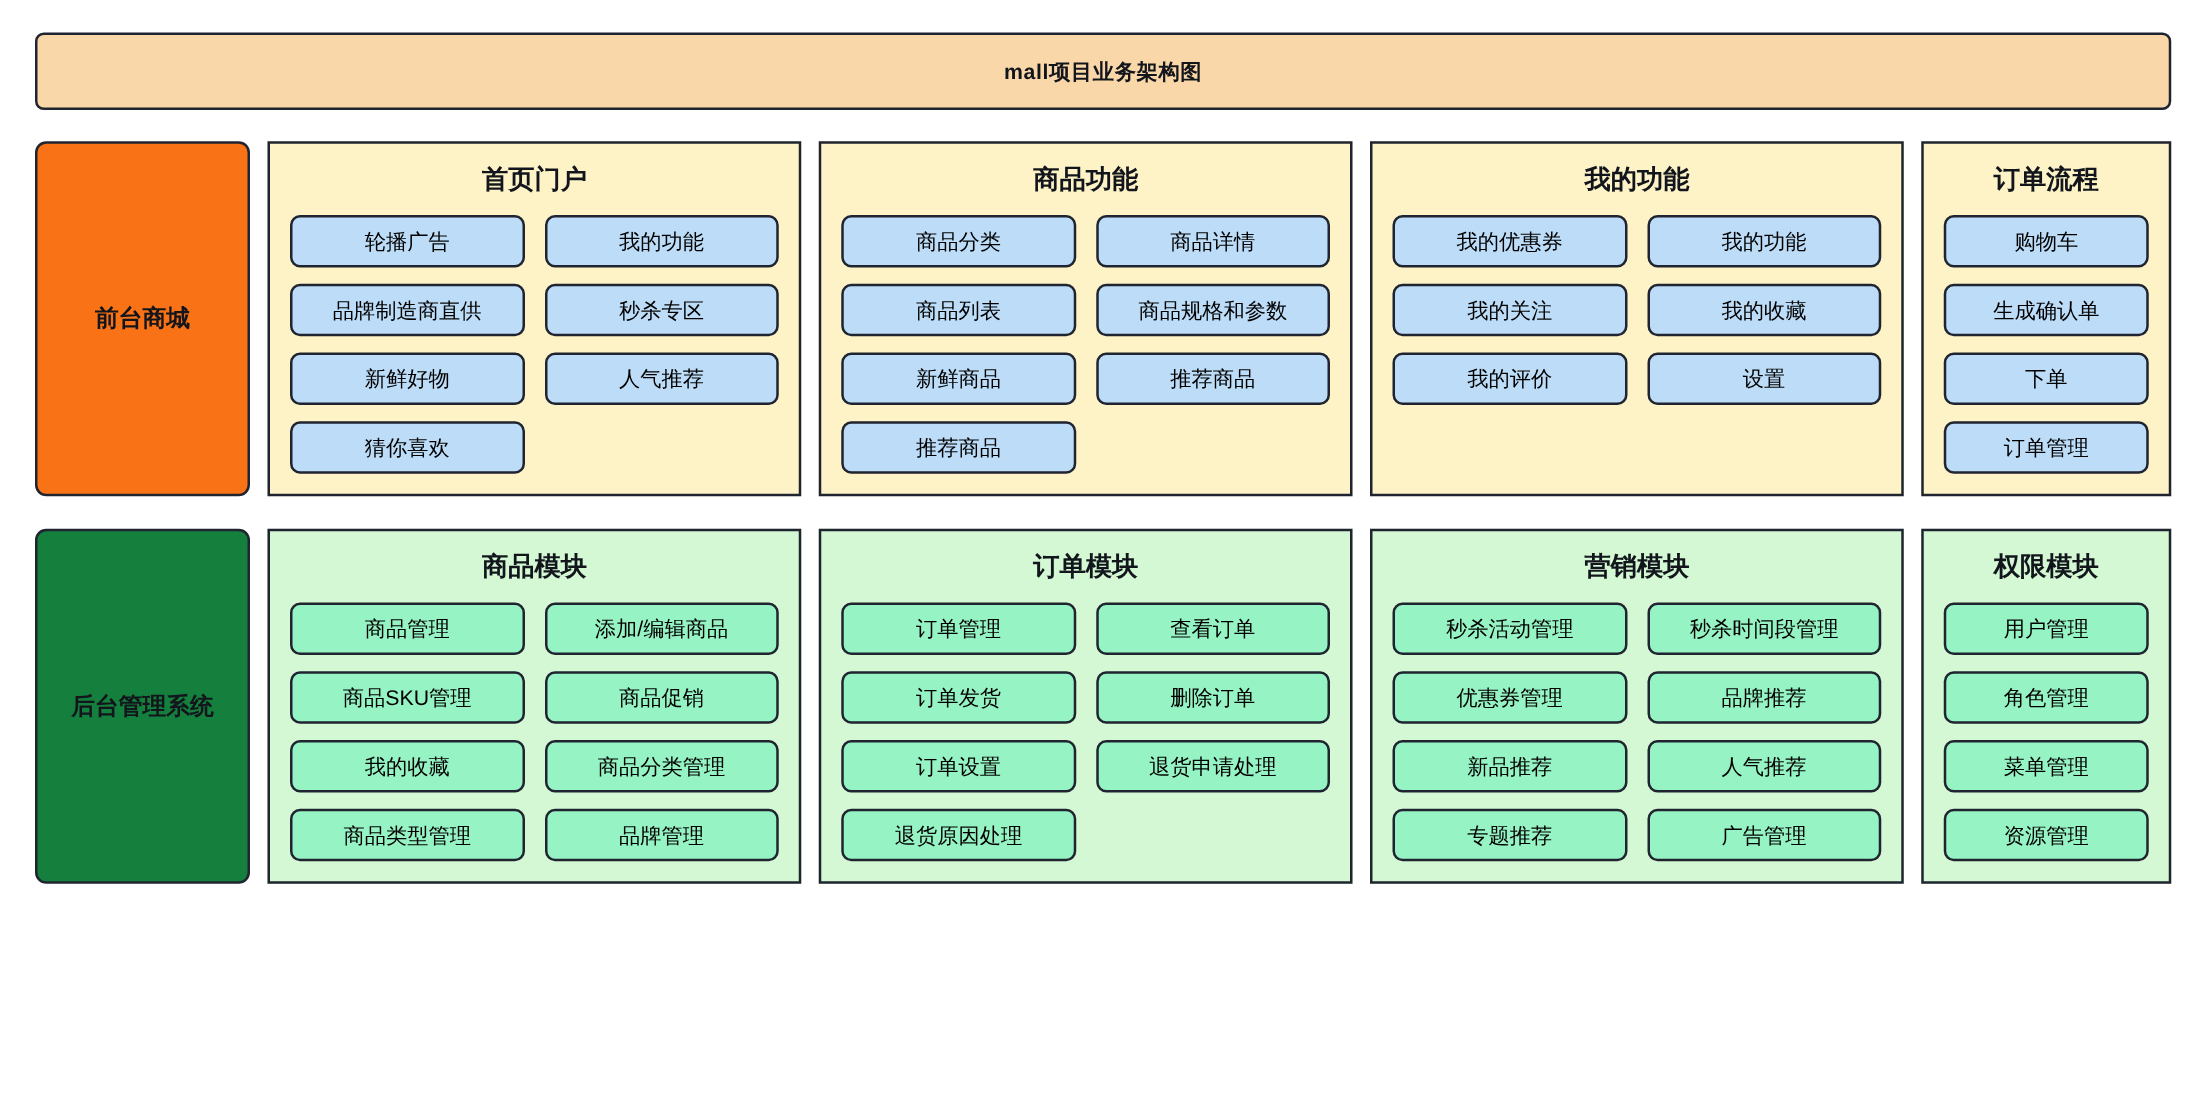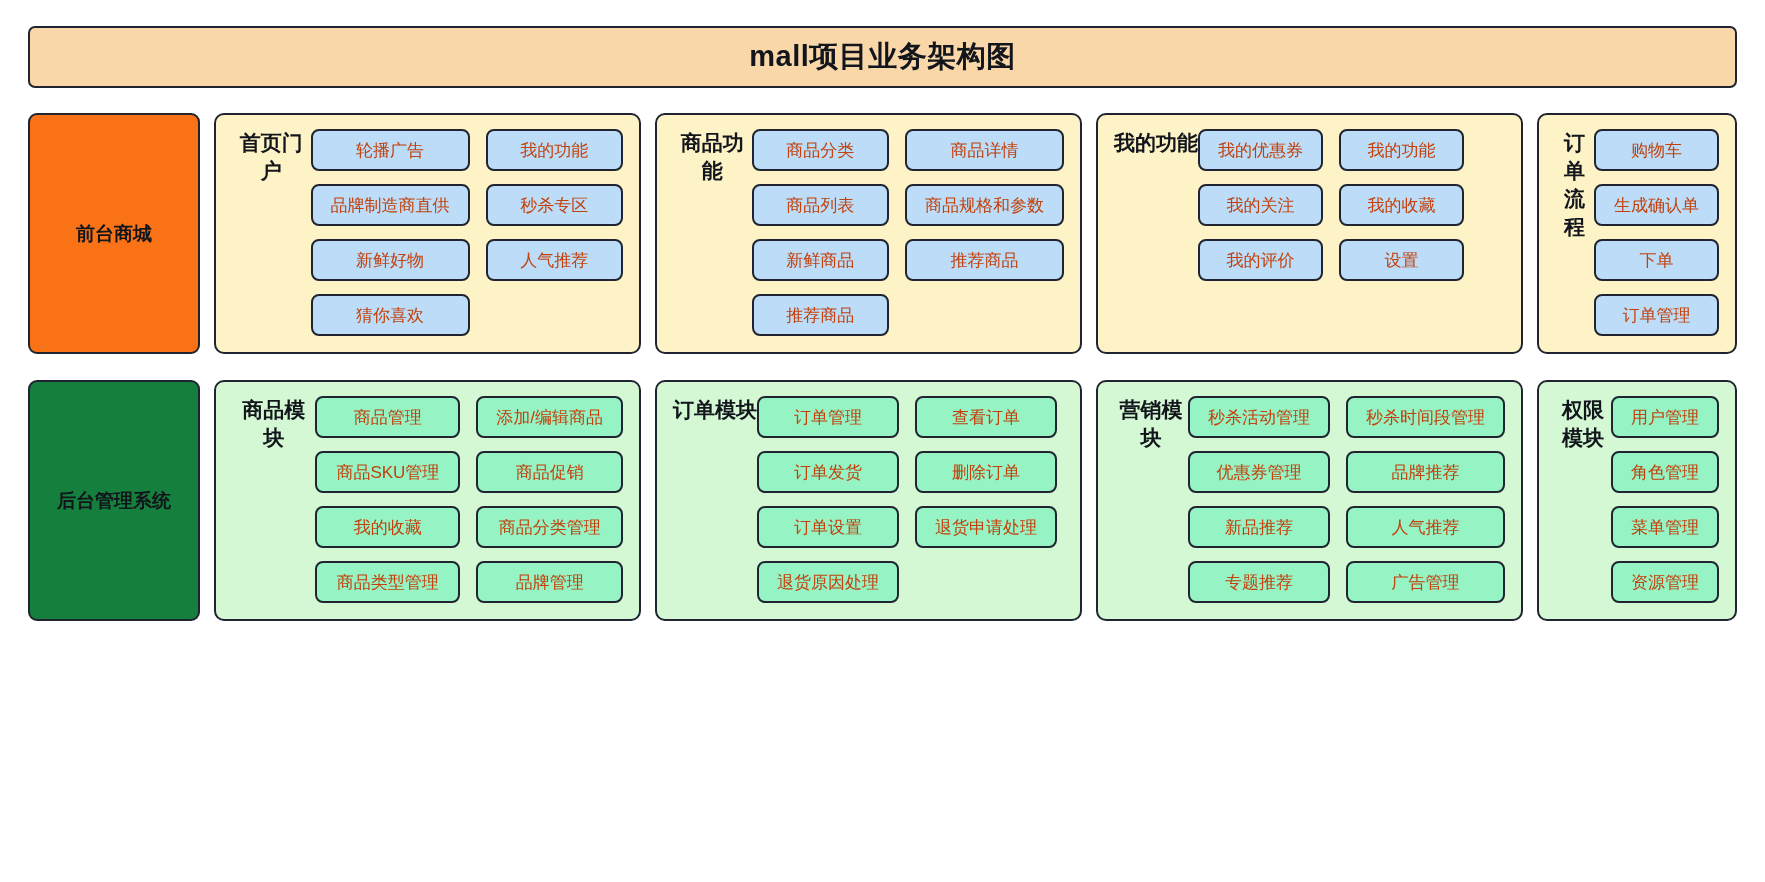--- a/index.html
+++ b/index.html
@@ -22,21 +22,21 @@
     height: 62px;
     background: #fad7a8;
     border: 2.5px solid #1f2430;
     border-radius: 7px;
     display: flex;
     align-items: center;
     justify-content: center;
     margin-bottom: 25px;
   }
   .title-banner .title-text {
-    font-size: 29px;
+    font-size: 17px;
     font-weight: bold;
     color: #12151c;
     letter-spacing: 0.5px;
   }
 
   
   .arch-row {
     display: flex;
     gap: 14px;
     align-items: stretch;
@@ -58,24 +58,24 @@
   .side-label.back  { background: #15803d; }
   .side-label .side-text {
     font-size: 19px;
     font-weight: bold;
     color: #12151c;
   }
 
   
   .group {
     border: 2.5px solid #1f2430;
-    border-radius: 10px;
+    border-radius: 0;
     padding: 14px 16px 16px 16px;
     display: flex;
-    flex-direction: row;
+    flex-direction: column;
   }
   .group.wide { flex: 1 1 0; }
   .group.narrow { width: 200px; flex: 0 0 200px; justify-content: flex-end; }
   .group.yellow { background: #fdf3c6; }
   .group.green  { background: #d3f8d3; }
 
   .group-title {
     text-align: center;
     font-size: 21px;
     font-weight: bold;
@@ -92,21 +92,21 @@
   .items-grid.single { grid-template-columns: 1fr; }
 
   .item {
     height: 42px;
     border: 2.5px solid #1f2430;
     border-radius: 8px;
     display: flex;
     align-items: center;
     justify-content: center;
     font-size: 17px;
-    color: #c2410c;
+    color: #000000;
     padding: 0 18px;
     white-space: nowrap;
   }
   .item.blue  { background: #bcdcf7; }
   .item.mint  { background: #96f3c4; }
 </style>
 </head>
 <body>
 
 <div id="canvas">

